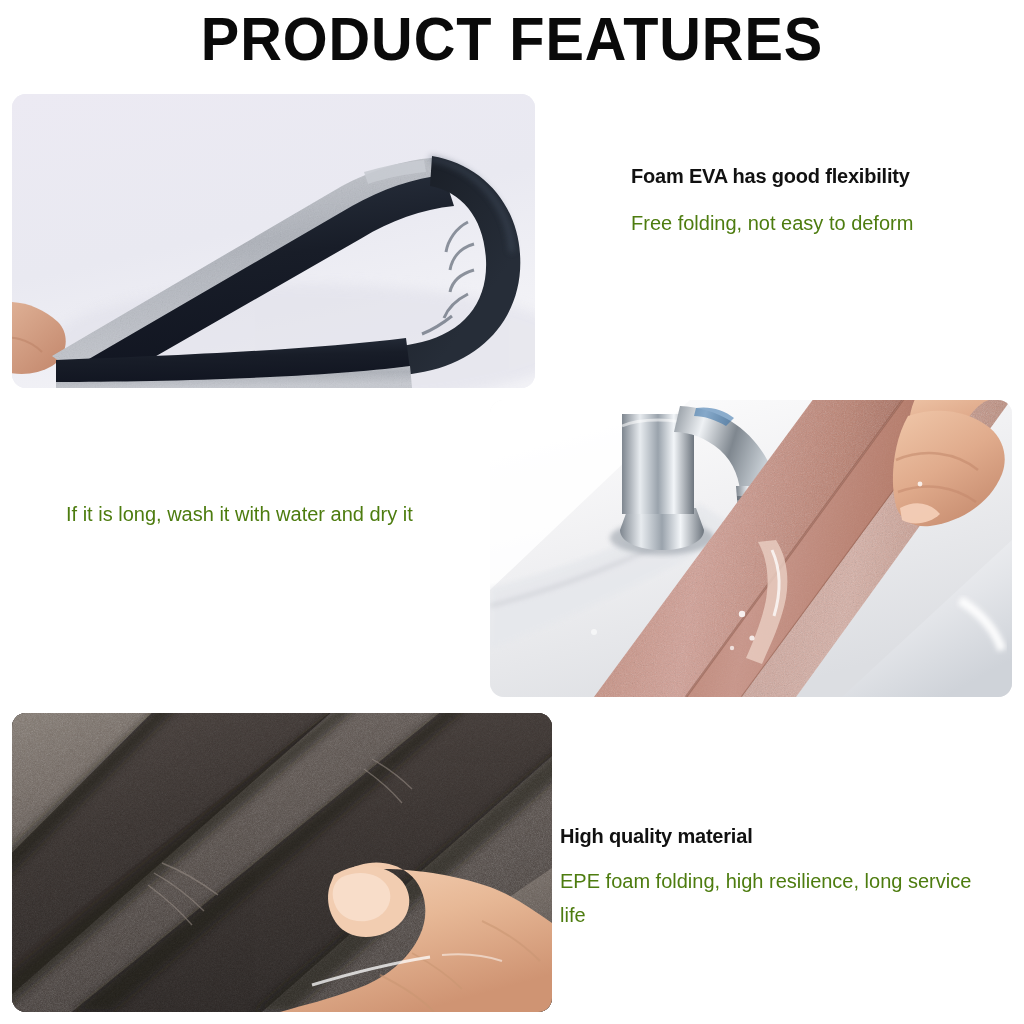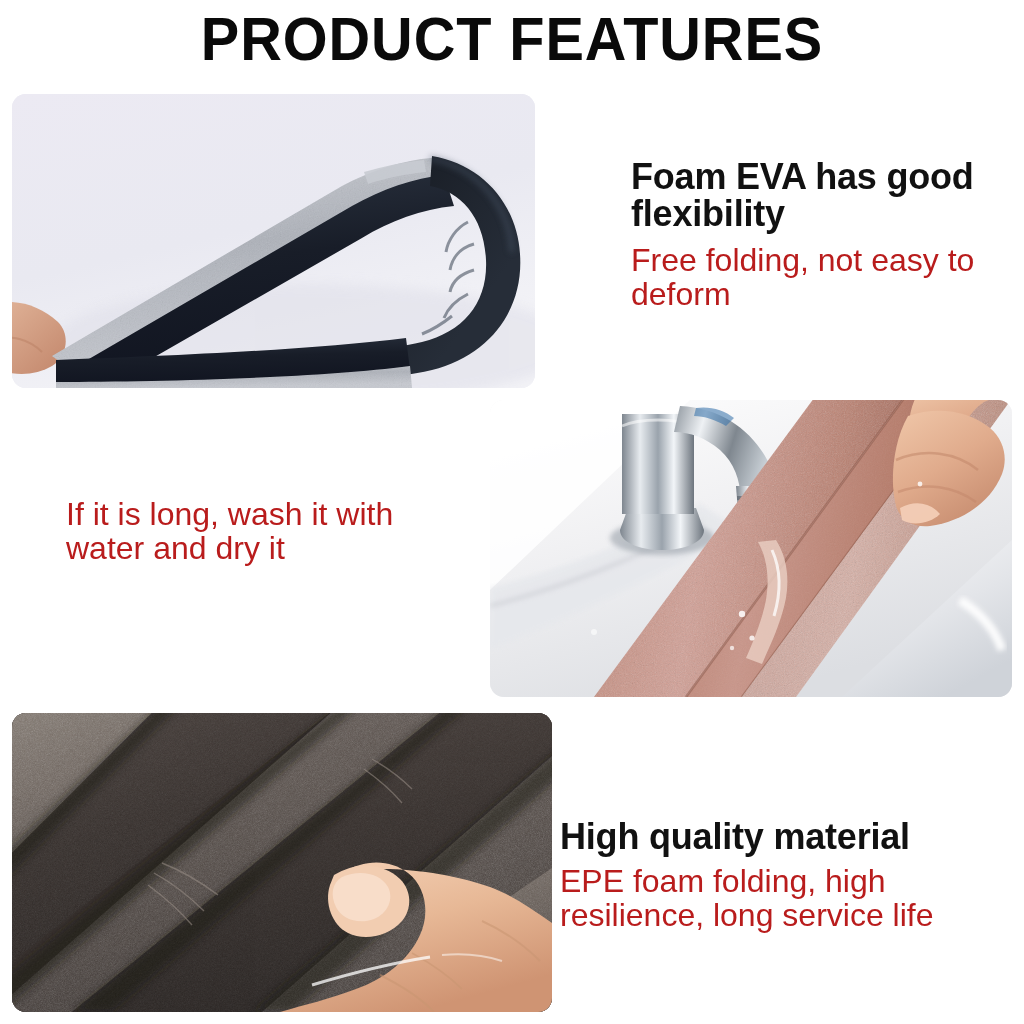--- a/index.html
+++ b/index.html
@@ -38,31 +38,31 @@
 
   #panel-flex   { left:12px;  top:94px;  width:523px; height:294px; background:#eaeaf2; }
   #panel-wash   { left:490px; top:400px; width:522px; height:297px; background:#f4f4f6; }
   #panel-matl   { left:12px;  top:713px; width:540px; height:299px; background:#3b3330; }
 
   
   .feature { position:absolute; }
   .feature h2 {
     font-family:"Liberation Sans", sans-serif;
     font-weight:bold;
-    font-size:36px;
+    font-size:20px;
     line-height:37px;
     color:#111111;
     letter-spacing:-0.2px;
   }
   .feature p {
     font-family:"Liberation Sans", sans-serif;
     font-weight:normal;
-    font-size:32px;
+    font-size:20px;
     line-height:34px;
-    color:#b91c1c;
+    color:#4d7c0f;
     margin-top:11px;
   }
 
   #feature-1 { left:631px; top:158px; width:355px; }
   #feature-2 { left:66px;  top:488px; width:400px; }
   #feature-3 { left:560px; top:806px; width:430px;margin-top:12px; }
   #feature-2 p, #feature-3 p { margin-top:9px; }
   #feature-2 h2 { white-space:nowrap; }
   #feature-3 h2 { white-space:nowrap; }
 </style>

